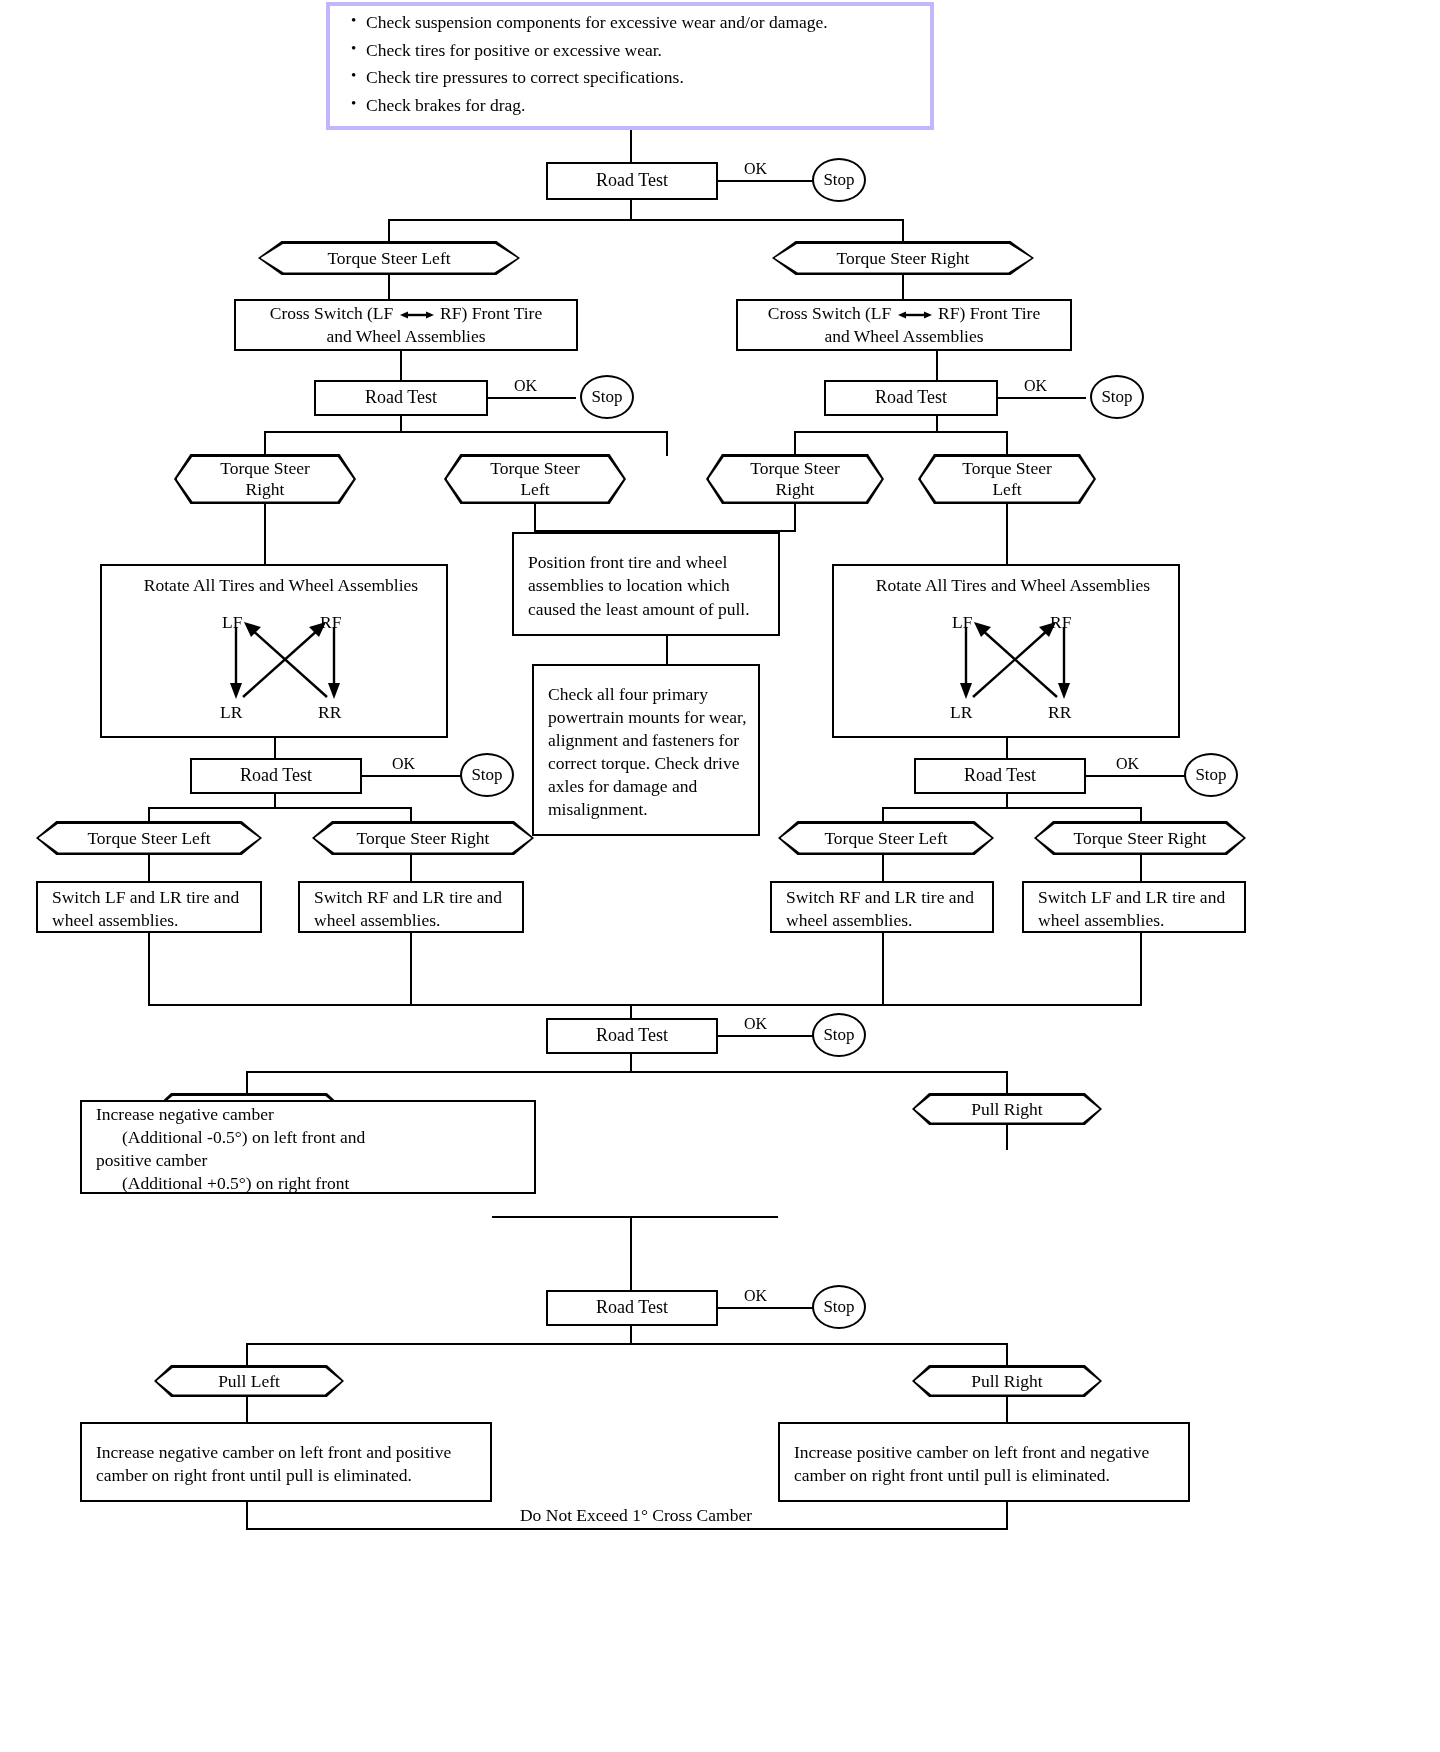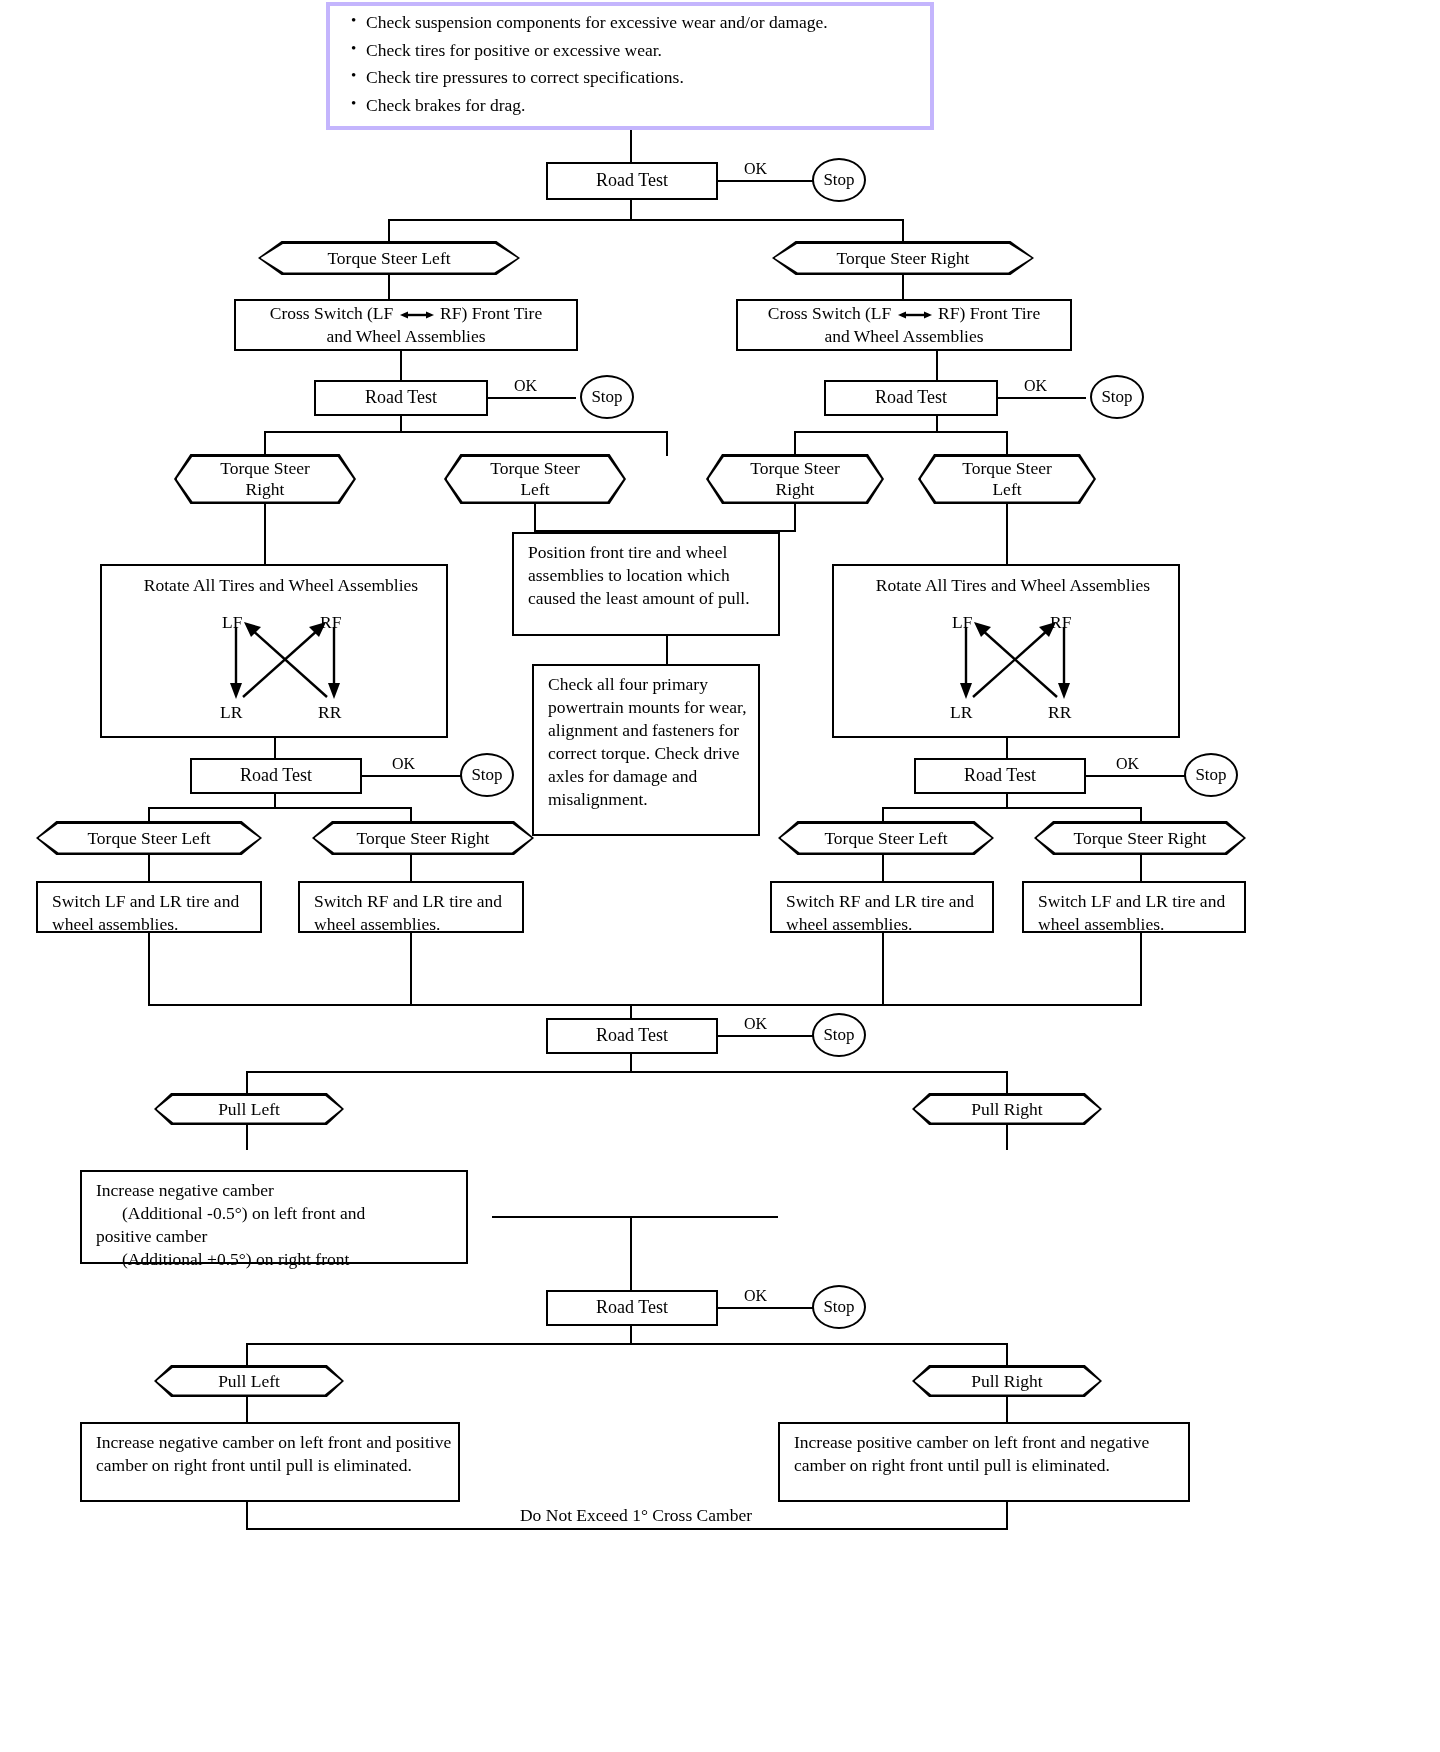--- a/index.html
+++ b/index.html
@@ -32,21 +32,21 @@
     line-height: 1.32;
     padding: 3px 6px;
     z-index: 3;
   }
   .box.left-align {
     justify-content: flex-start;
     text-align: left;
     padding-left: 14px;
   }
   .box.top-align {
-    align-items: flex-start;
+    align-items: center;
     padding-top: 7px;
   }
   .roadtest {
     font-size: 18px;
     border-width: 2px;
   }
   .bullets {
     position: absolute;
     box-sizing: border-box;
     border: 4px solid #c4b5fd;
@@ -416,21 +416,21 @@
   </div>
   <div class="hex" style="left:912px; top:1093px; width:190px; height:32px;">
     <div class="hex-inner">
         <span>Pull Right</span>
       </div>
   </div>
 
   <div class="ln lnv" style="left:246px; top:1125px; height:25px;"></div>
   <div class="ln lnv" style="left:1006px; top:1125px; height:25px;"></div>
 
-  <div class="box left-align top-align" style="left:80px; top:1170px; width:388px; height:94px;">
+  <div class="box left-align top-align" style="left:80px; top:1100px; width:456px; height:94px;">
     <span style="display:block;">
       <span>Increase negative camber</span><br>
       <span class="indent-1">(Additional -0.5°) on left front and</span>
       <span>positive camber</span><br>
       <span class="indent-1">(Additional +0.5°) on right front</span>
     </span>
   </div>
 
 
   <div class="ln lnh" style="left:492px; top:1216px; width:286px;"></div>
@@ -453,21 +453,21 @@
   </div>
   <div class="hex" style="left:912px; top:1365px; width:190px; height:32px;">
     <div class="hex-inner">
         <span>Pull Right</span>
       </div>
   </div>
 
   <div class="ln lnv" style="left:246px; top:1397px; height:25px;"></div>
   <div class="ln lnv" style="left:1006px; top:1397px; height:25px;"></div>
 
-  <div class="box left-align top-align" style="left:80px; top:1422px; width:380px; height:80px;">
+  <div class="box left-align top-align" style="left:80px; top:1422px; width:412px; height:80px;">
     <span>Increase negative camber on left front and positive camber on right front until pull is eliminated.</span>
   </div>
   <div class="box left-align top-align" style="left:778px; top:1422px; width:412px; height:80px;">
     <span>Increase positive camber on left front and negative camber on right front until pull is eliminated.</span>
   </div>
 
   <div class="ln lnv" style="left:246px; top:1502px; height:28px;"></div>
   <div class="ln lnv" style="left:1006px; top:1502px; height:28px;"></div>
   <div class="ln lnh" style="left:246px; top:1528px; width:762px;"></div>
 

